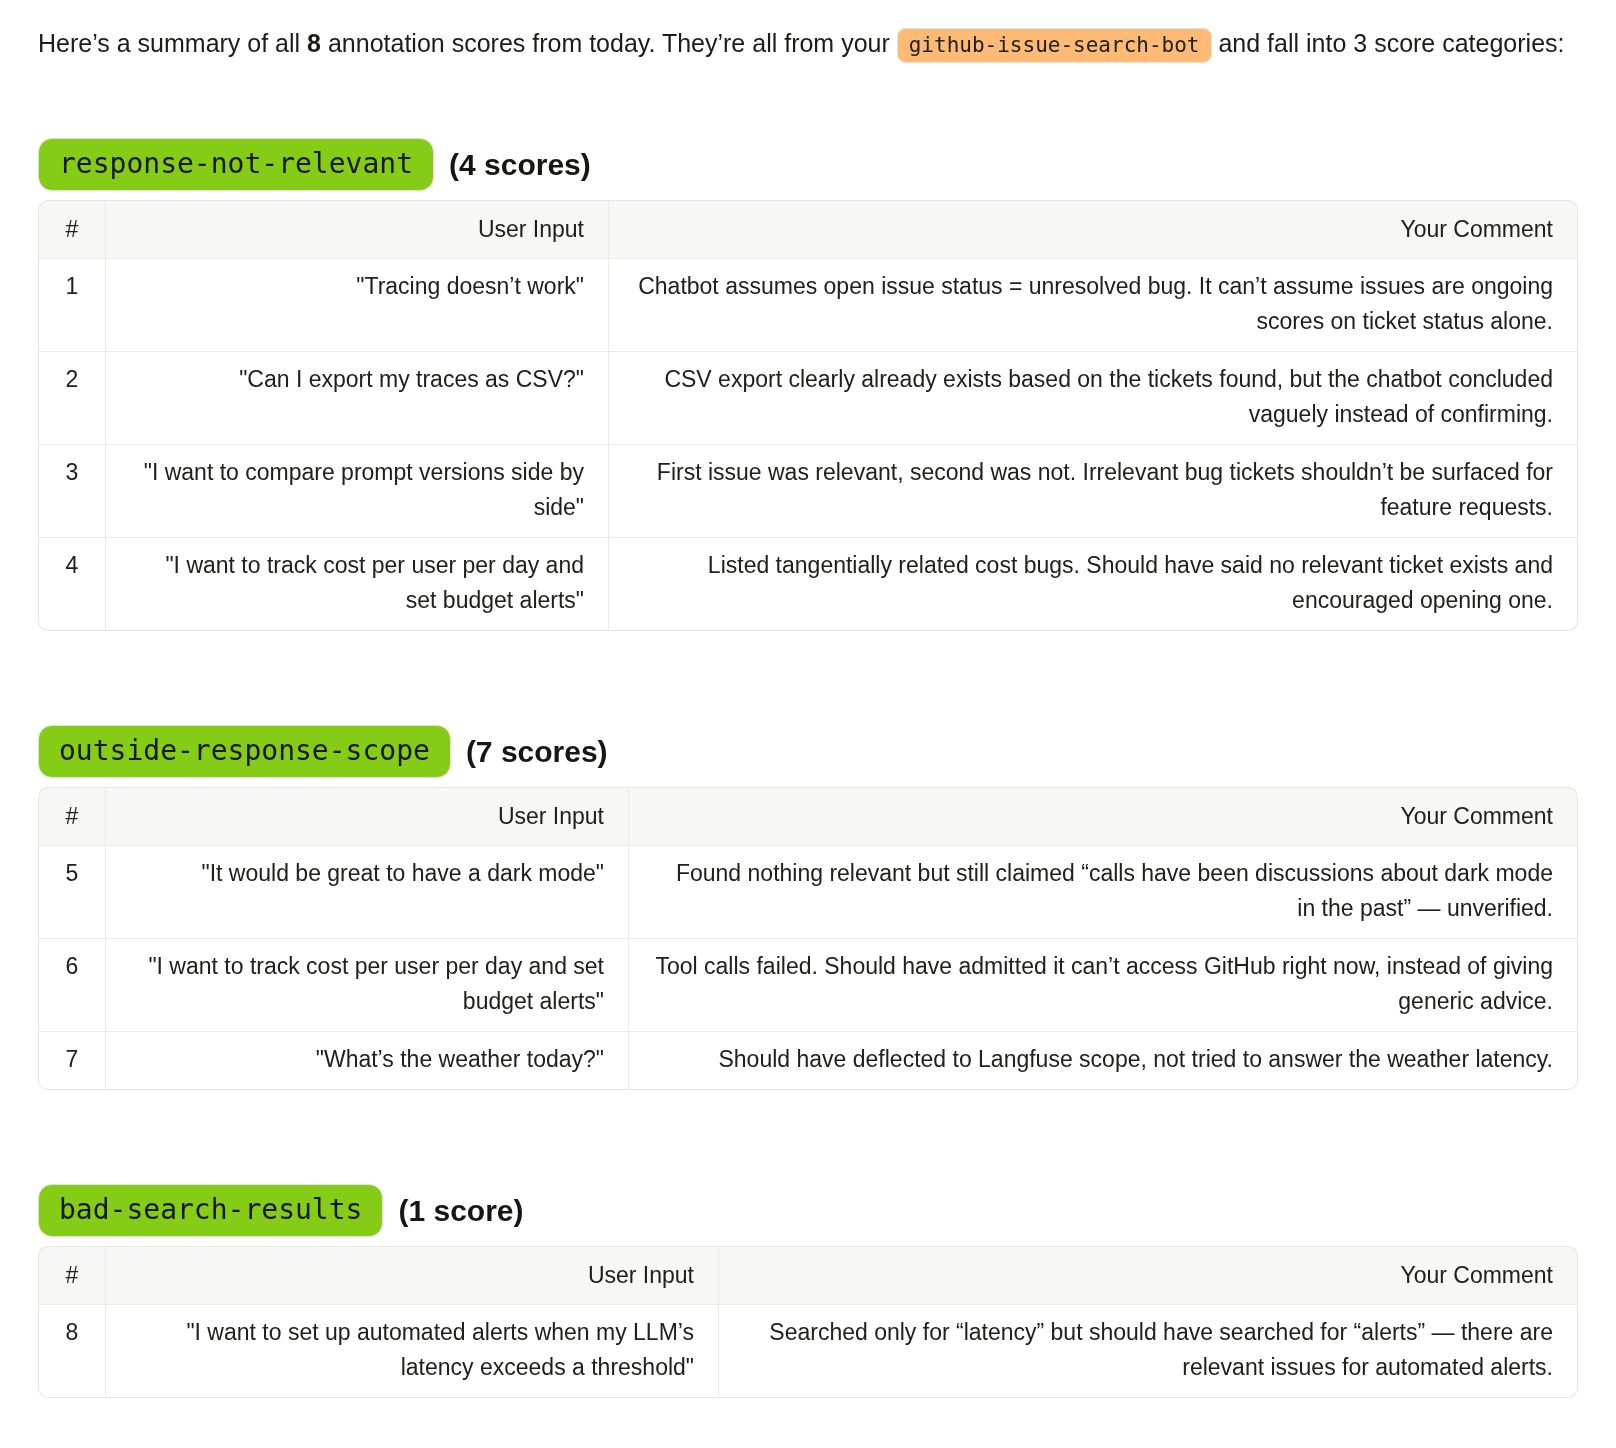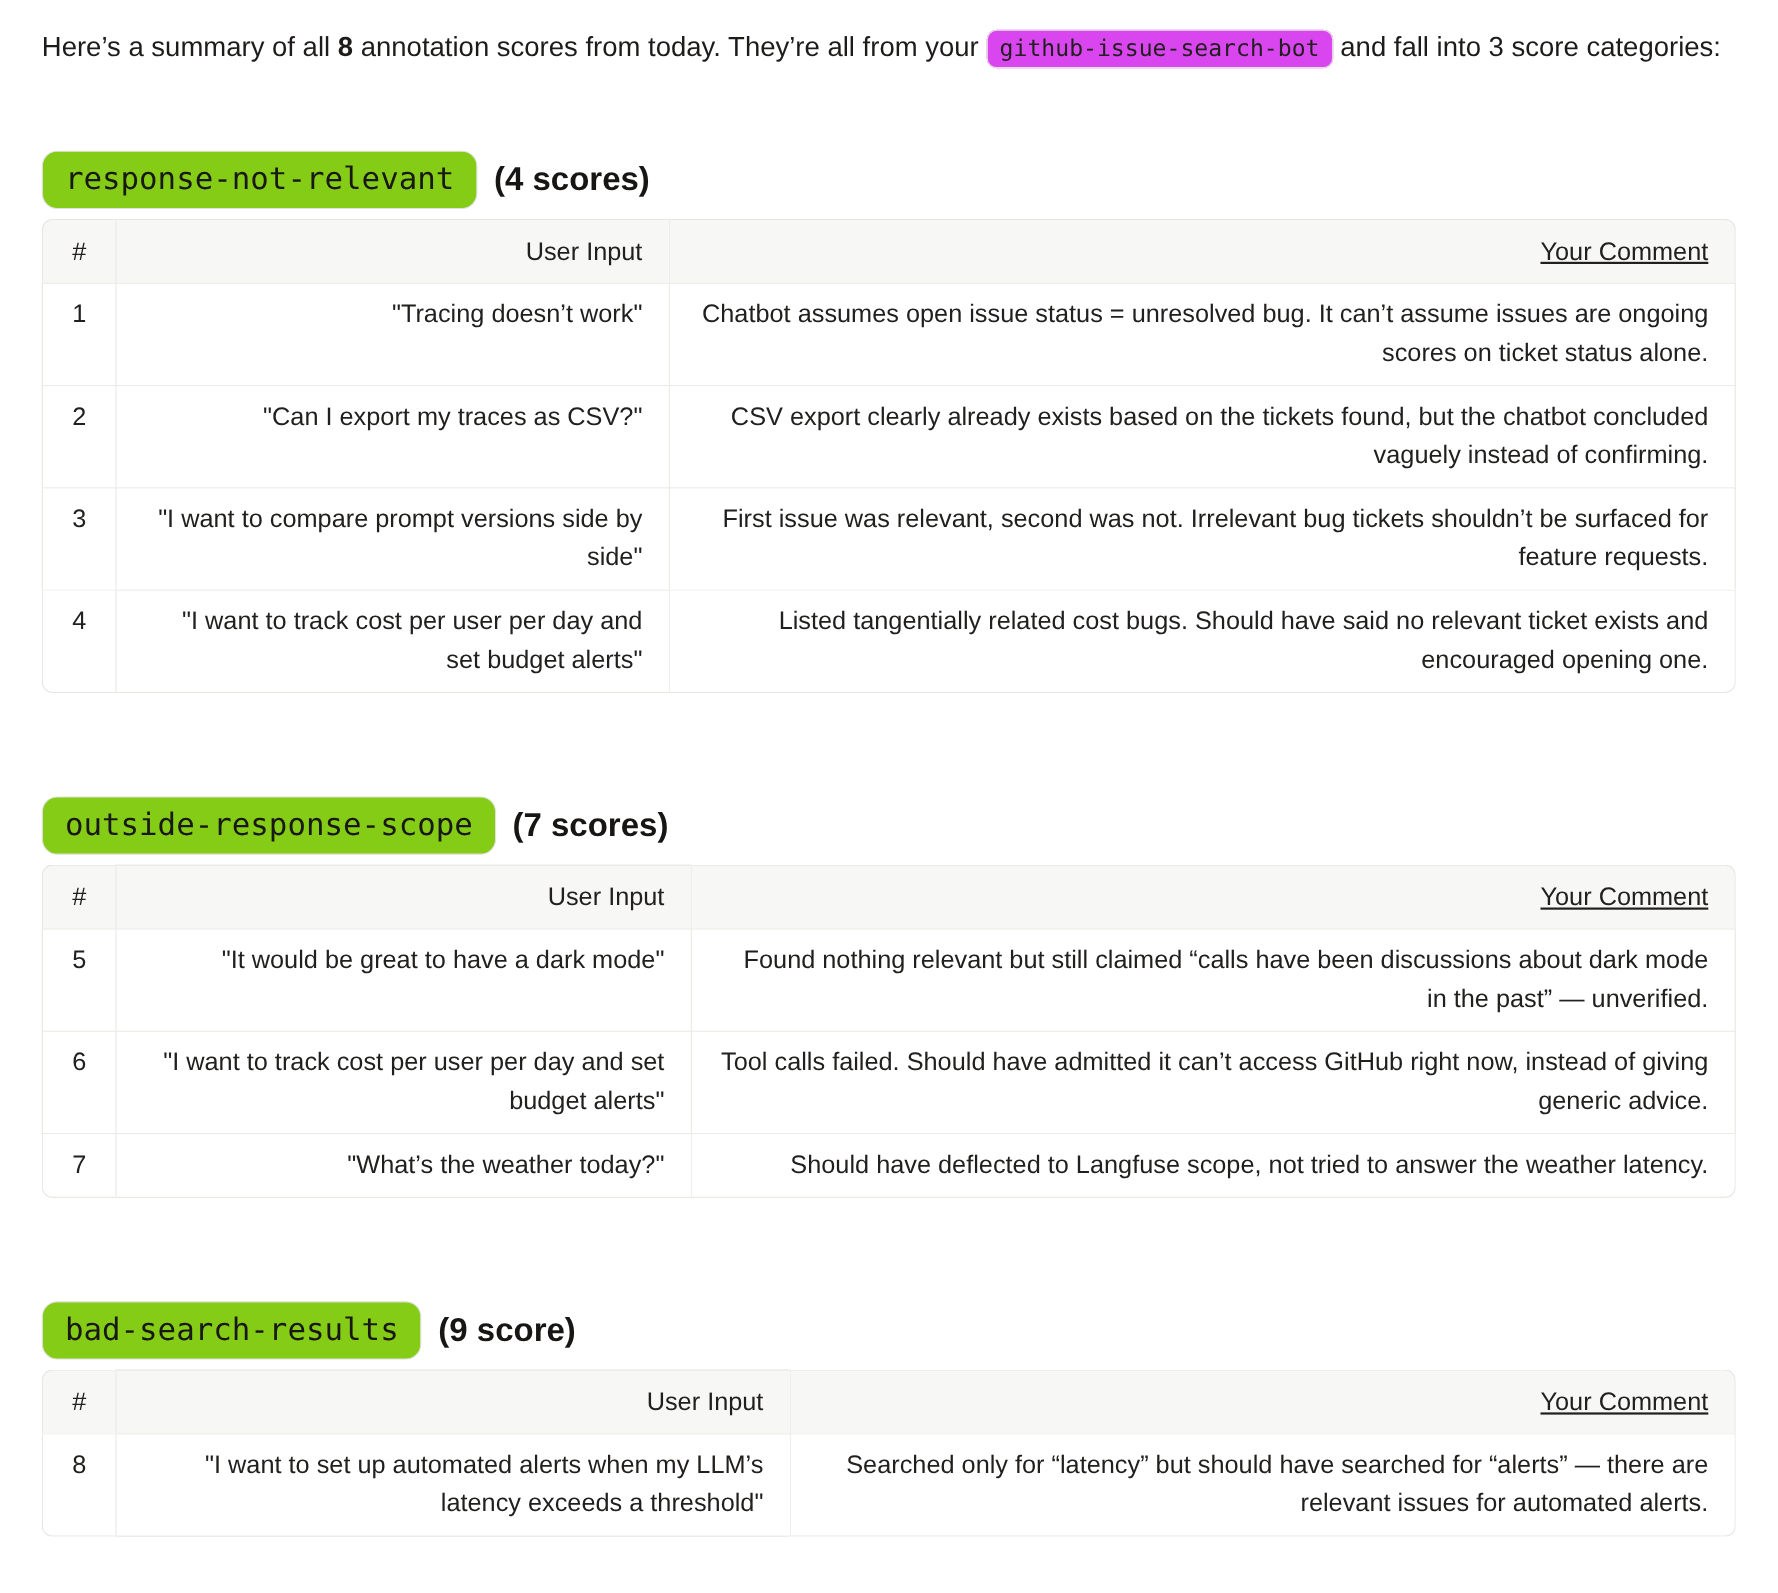--- a/index.html
+++ b/index.html
@@ -16,21 +16,21 @@
   .intro {
     font-size: 25px;
     line-height: 46px;
     color: #1d1c1a;
     max-width: 1540px;
   }
   .intro strong { font-weight: 700; }
   .code-chip {
     font-family: "DejaVu Sans Mono", monospace;
     font-size: 21px;
-    background: #d946ef;
+    background: #fdba74;
     border: 1.5px solid #e4e3df;
     border-radius: 9px;
     padding: 4px 11px 5px 11px;
     white-space: nowrap;
     color: #21201e;
   }
 
   
   .section { margin-top: 94px; }
   .section.first { margin-top: 70px; }
@@ -79,21 +79,21 @@
     padding-top: 11px;
     padding-bottom: 11px;
     border-top: 1px solid #e7e6e2;
   }
   td { border-top: 1px solid #ebeae7; }
   tr > th:first-child, tr > td:first-child { border-left: 1px solid #e7e6e2; }
   tr > th:last-child,  tr > td:last-child  { border-right: 1px solid #e7e6e2; }
   thead th + th, tbody td + td { border-left: 1px solid #ebeae7; }
   tbody tr:last-child td { border-bottom: 1px solid #e7e6e2; }
   thead th:first-child { border-top-left-radius: 10px; }
-  thead th:last-child  { border-top-right-radius: 10px; text-decoration: underline; }
+  thead th:last-child  { border-top-right-radius: 10px; }
   tbody tr:last-child td:first-child { border-bottom-left-radius: 10px; }
   tbody tr:last-child td:last-child  { border-bottom-right-radius: 10px; }
   .num-col { text-align: center; padding-left: 8px; padding-right: 8px; }
 
   
   .t1 col.c-num, .t2 col.c-num, .t3 col.c-num { width: 67px; }
   .t1 col.c-input { width: 503px; }
   .t2 col.c-input { width: 523px; }
   .t3 col.c-input { width: 613px; }
 </style>
@@ -181,21 +181,21 @@
           <td>"What’s the weather today?"</td>
           <td>Should have deflected to Langfuse scope, not tried to answer the weather latency.</td>
         </tr>
       </tbody>
     </table>
   </div>
 
   <div class="section">
     <div class="section-heading">
       <span class="category-chip">bad-search-results</span>
-      <span class="score-count">(9 score)</span>
+      <span class="score-count">(1 score)</span>
     </div>
     <table class="t3">
       <colgroup>
           <col class="c-num">
           <col class="c-input">
           <col class="c-comment">
         </colgroup>
       <thead>
         <tr>
           <th class="num-col">#</th>

